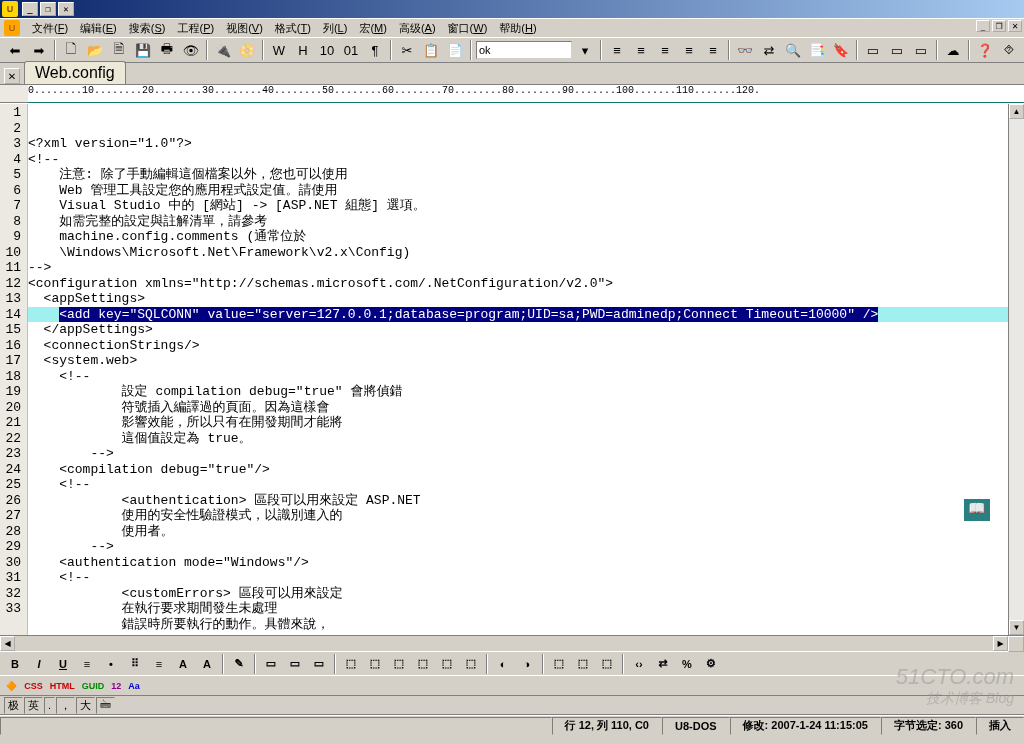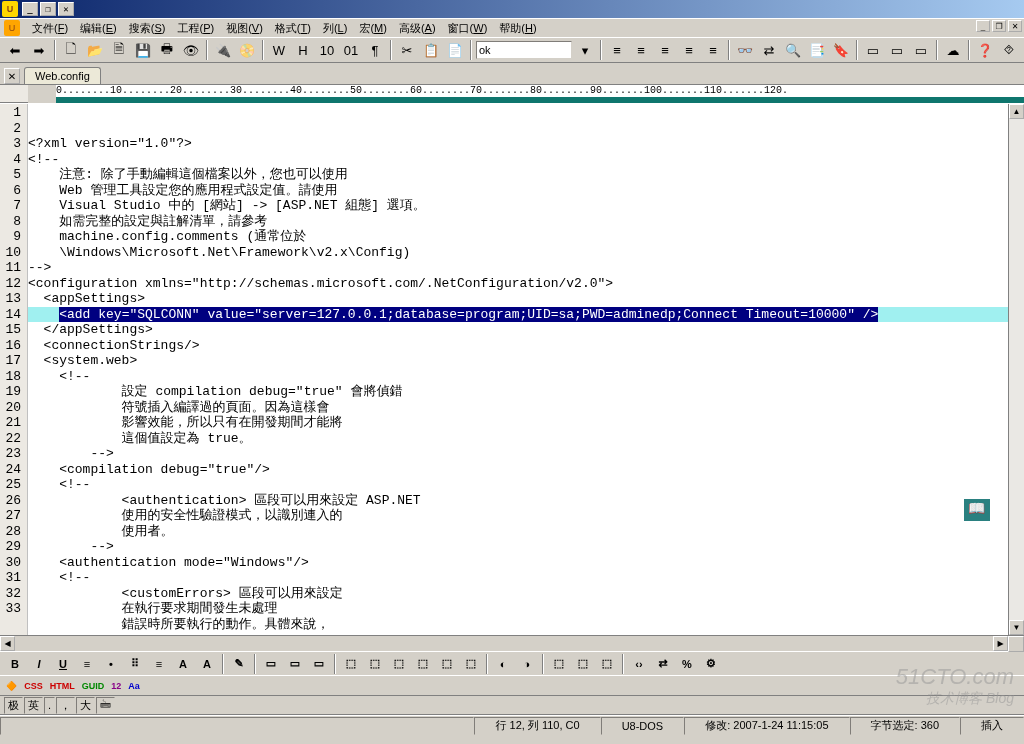--- a/index.html
+++ b/index.html
@@ -12,42 +12,42 @@
 .menubar { height: 19px; background: #d4d0c8; display: flex; align-items: center; padding: 0 4px; border-top: 1px solid #fff; gap: 2px; position: relative; }
 .menu-item { padding: 1px 6px; cursor: pointer; }
 .mdi-btns { position: absolute; right: 2px; top: 1px; display: flex; gap: 2px; }
 .mdi-btn { width: 14px; height: 12px; background: #d4d0c8; border: 1px outset #fff; font-size: 8px; display: flex; align-items: center; justify-content: center; cursor: pointer; }
 .toolbar { height: 26px; background: #d4d0c8; display: flex; align-items: center; padding: 1px 4px; border-top: 1px solid #fff; border-bottom: 1px solid #808080; gap: 2px; }
 .toolbar-btn { width: 22px; height: 22px; display: flex; align-items: center; justify-content: center; border: 1px solid transparent; cursor: pointer; font-size: 13px; }
 .toolbar-sep { width: 2px; height: 20px; border-left: 1px solid #808080; border-right: 1px solid #fff; margin: 0 2px; }
 .find-box { width: 96px; height: 18px; border: 1px inset #d4d0c8; background: white; padding: 0 2px; font-size: 11px; }
 .tabbar { height: 22px; background: #d4d0c8; display: flex; align-items: flex-end; padding: 2px 4px 0; border-bottom: 1px solid #808080; }
 .tab-close { width: 16px; height: 16px; border: 1px outset #fff; display: flex; align-items: center; justify-content: center; margin-right: 4px; font-size: 10px; cursor: pointer; }
-.file-tab { background: #d4d0c8; border: 1px solid #808080; border-bottom: none; padding: 2px 10px; border-top-left-radius: 3px; border-top-right-radius: 3px; font-size: 11px; cursor: pointer; background: #ece9d8; }
-.ruler { height: 18px; background: #fff; border-bottom: 6px solid #0f766e; position: relative; font-family: "Courier New", monospace; font-size: 10px; overflow: hidden; margin-left: 28px; }
+.file-tab { background: #d4d0c8; border: 1px solid #808080; border-bottom: none; padding: 2px 10px; border-top-left-radius: 3px; border-top-right-radius: 3px; font-size: 16px; cursor: pointer; background: #ece9d8; }
+.ruler { height: 18px; background: #fff; border-bottom: 1px solid #0f766e; position: relative; font-family: "Courier New", monospace; font-size: 10px; overflow: hidden; }
 .ruler-marks { position: absolute; top: 0; left: 0; white-space: nowrap; letter-spacing: 0; }
 .editor-area { display: flex; height: 532px; background: white; border-top: 1px solid #fff; }
 .gutter { width: 28px; background: #ece9e3; text-align: right; padding-right: 6px; font-family: "Courier New", monospace; font-size: 13px; color: #000; line-height: 15.5px; padding-top: 1px; border-right: 1px solid #c0c0c0; }
 .code { flex: 1; font-family: "Courier New", monospace; font-size: 13px; line-height: 15.5px; white-space: pre; overflow: hidden; padding-top: 1px; color: #000; position: relative; }
 .hl { background: #000080; color: white; }
 .cyanbg { background: #a0f0f0; }
 .scrollbar-v { width: 16px; background: #d4d0c8; border-left: 1px solid #808080; display: flex; flex-direction: column; }
 .sb-btn { width: 15px; height: 15px; background: #d4d0c8; border: 1px outset #fff; font-size: 8px; display: flex; align-items: center; justify-content: center; cursor: pointer; }
 .sb-track-v { flex: 1; background: repeating-conic-gradient(#d4d0c8 0 25%, #fff 0 50%) 50% / 2px 2px; }
 .book-badge { position: absolute; right: 18px; top: 395px; width: 26px; height: 22px; background: #2a8080; display: flex; align-items: center; justify-content: center; font-size: 14px; }
 .scrollbar-h { height: 16px; background: #d4d0c8; display: flex; border-top: 1px solid #808080; }
 .sb-track-h { flex: 1; background: #d4d0c8; }
 .bottom-toolbar { height: 24px; background: #d4d0c8; display: flex; align-items: center; padding: 1px 4px; border-top: 1px solid #fff; gap: 2px; }
 .bt-btn { width: 22px; height: 20px; display: flex; align-items: center; justify-content: center; cursor: pointer; font-size: 11px; font-weight: bold; }
 .extra-toolbar { height: 20px; background: #d4d0c8; display: flex; align-items: center; padding: 0 4px; gap: 3px; font-size: 10px; border-top: 1px solid #fff; }
 .ext-btn { padding: 1px 2px; cursor: pointer; font-weight: bold; font-size: 9px; }
 .ime-bar { height: 20px; background: #d4d0c8; display: flex; align-items: center; padding: 0 4px; border-top: 1px solid #808080; border-bottom: 1px solid #808080;}
 .ime-seg { border: 1px inset #d4d0c8; padding: 0 3px; height: 17px; display: flex; align-items: center; font-size: 11px; margin-right: 1px;}
 .statusbar { height: 20px; background: #d4d0c8; display: flex; align-items: center; border-top: 1px solid #fff; font-size: 11px; }
-.status-cell { border: 1px inset #d4d0c8; padding: 1px 20px; height: 18px; display: flex; align-items: center; }
+.status-cell { border: 1px inset #d4d0c8; padding: 1px 12px; height: 18px; display: flex; align-items: center; font-weight: bold; }
 .status-spacer { flex: 1; border: 1px inset #d4d0c8; height: 18px; }
 .watermark { position: absolute; right: 10px; bottom: 36px; color: rgba(150,150,150,0.5); font-family: Arial; font-size: 22px; font-style: italic; pointer-events: none; text-align: right; }
 .watermark small { font-size: 14px; display: block; }
 u.accel { text-decoration: underline; }
 </style>
 </head>
 <body>
 
 <div class="titlebar">
   <span class="titlebar-icon">U</span>

